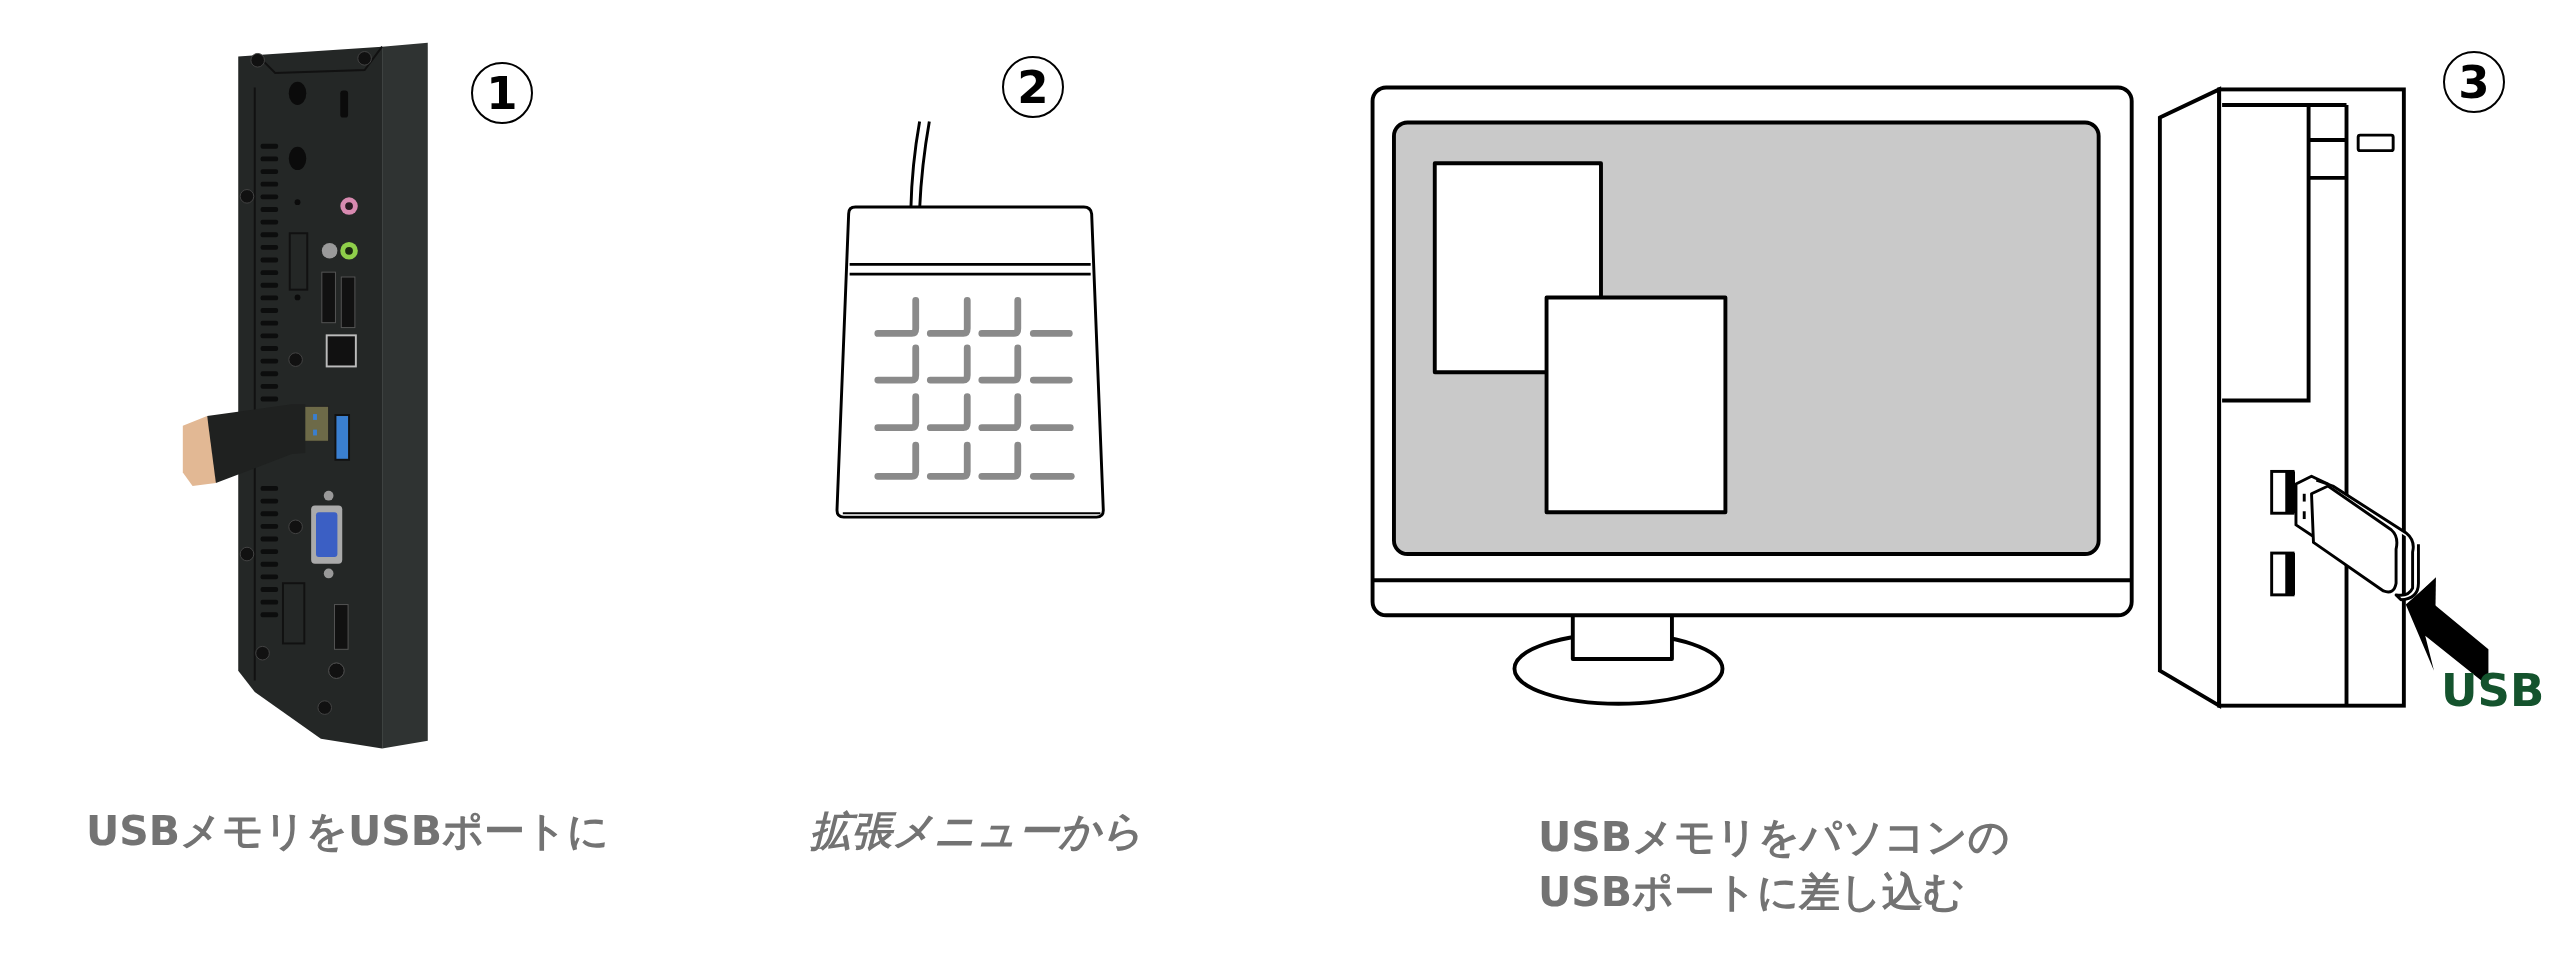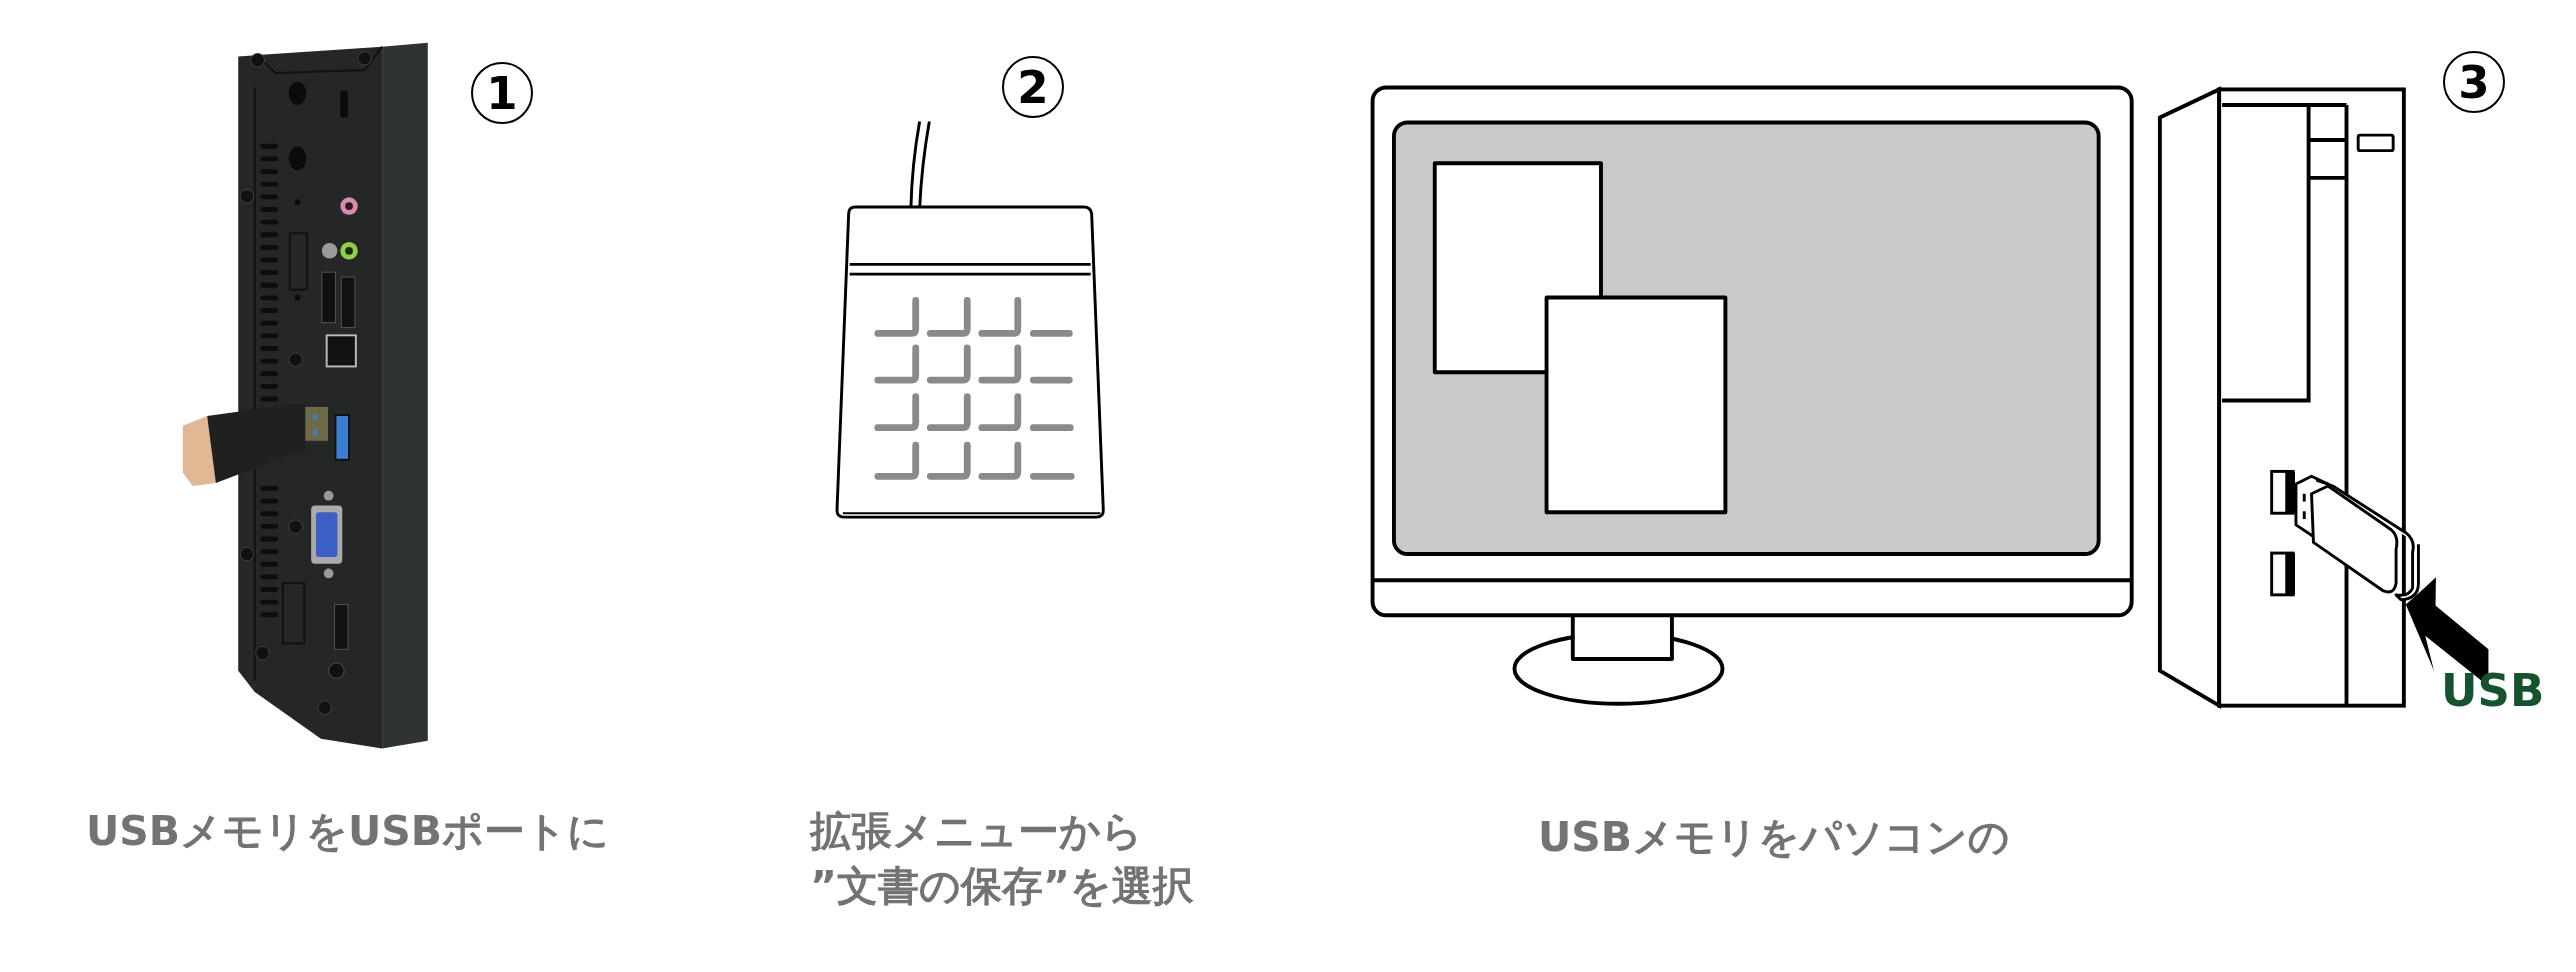--- a/index.html
+++ b/index.html
@@ -228,21 +228,21 @@
 <div class="step-badge" style="left:2443px; top:51px;">
   <span>3</span>
 </div>
 
 <div class="usb-label" style="left:2441px; top:668px;">USB</div>
 
 <div class="caption" style="left:86px; top:804px;">
   <div>USBメモリをUSBポートに</div>
 </div>
 
-<div class="caption" style="left:810px; top:804px;">
+<div class="caption" style="left:810px; top:804px;font-style:italic;">
   <div>拡張メニューから</div>
-  <div>”文書の保存”を選択</div>
 </div>
 
 <div class="caption" style="left:1538px; top:810px;">
   <div>USBメモリをパソコンの</div>
+  <div>USBポートに差し込む</div>
 </div>
 
 
 </body></html>

